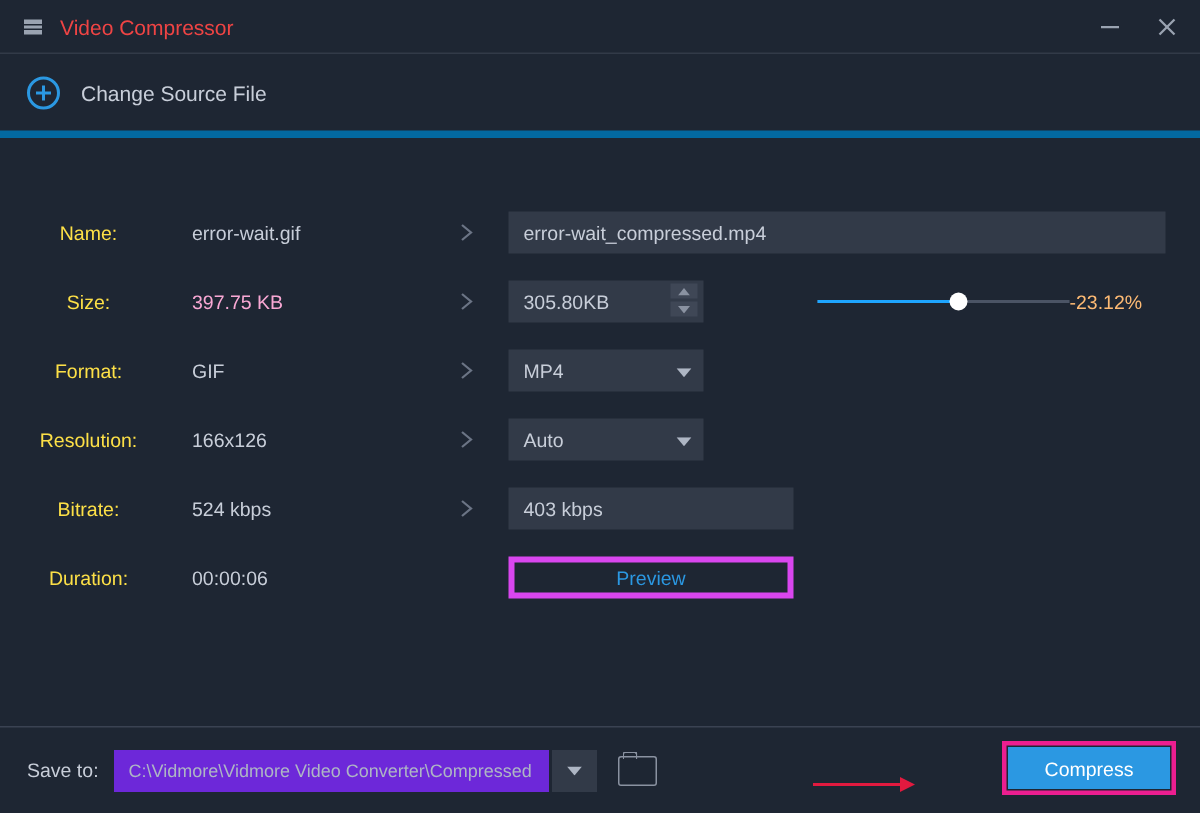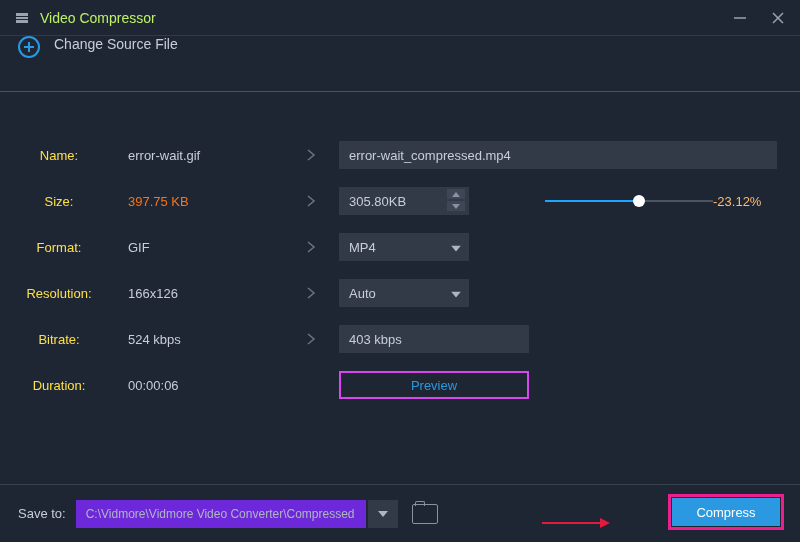--- a/index.html
+++ b/index.html
@@ -1,48 +1,48 @@
 <!DOCTYPE html>
 <html><head>
 <meta charset="utf-8">
 <style>
   *{box-sizing:border-box;margin:0;padding:0;font-family:"Segoe UI",Arial,sans-serif}
   body{background:#1e2633;width:800px;height:542px;overflow:hidden;color:#c8ced9;font-size:13px;user-select:none}
   .titlebar{height:36px;display:flex;align-items:center;padding:0 14px;border-bottom:1px solid #323a48}
   .titlebar .logo{width:16px;height:16px;margin-right:10px;display:flex;align-items:center;justify-content:center}
-  .titlebar .title{font-size:14px;color:#bef264}
+  .titlebar .title{font-size:14px;color:#ef4444}
   .titlebar .winctrls{margin-left:auto;display:flex;gap:22px}
   .winctrls .btn{width:16px;height:16px;display:flex;align-items:center;justify-content:center;color:#9aa3b1;cursor:pointer}
-  .header{height:56px;display:flex;align-items:flex-start;padding:0 18px;border-bottom:1px solid #0369a1}
+  .header{height:56px;display:flex;align-items:center;padding:0 18px;border-bottom:5px solid #0369a1}
   .addicon{width:22px;height:22px;border:2px solid #2b98e2;border-radius:50%;display:flex;align-items:center;justify-content:center;color:#2b98e2;margin-right:14px;cursor:pointer}
   .addicon svg{display:block}
   .addlabel{color:#c8ced9;font-size:14px;cursor:pointer}
   .form{padding:40px 0 0 0}
   .row{display:flex;align-items:center;height:46px}
   .label{width:128px;text-align:center;padding-right:10px;color:#fde047;font-size:13px}
   .src{width:155px;color:#c8ced9;font-size:13px}
-  .src.accent{color:#f97316}
+  .src.accent{color:#f9a8d4}
   .arrow{width:56px;display:flex;justify-content:center;color:#6b7485}
   .arrow svg{display:block}
   .field{height:28px;background:#323a48;color:#c8ced9;padding:0 10px;font-size:13px;display:flex;align-items:center;border:none;outline:none}
   .field input{background:transparent;border:none;outline:none;color:#c8ced9;font-size:13px;width:100%}
   .name-field{width:438px}
   .size-field{width:130px;position:relative;padding-right:40px}
   .stepper{position:absolute;right:4px;top:2px;width:18px;display:flex;flex-direction:column;gap:2px}
   .stepper .sbtn{height:10px;background:#3f4756;display:flex;align-items:center;justify-content:center;cursor:pointer;color:#8a92a1}
   .select{width:130px;position:relative;padding-right:10px;cursor:pointer}
   .chev{position:absolute;right:8px;top:50%;transform:translateY(-50%);color:#aeb6c4;pointer-events:none}
   .bitrate-field{width:190px}
   .slider-wrap{margin-left:76px;display:flex;align-items:center}
   .slider{width:168px;height:14px;position:relative}
   .track{position:absolute;top:6px;left:0;right:0;height:2px;background:#4b5465}
   .fill{position:absolute;top:6px;left:0;height:2px;background:#1ea5ff}
   .thumb{position:absolute;top:1px;width:12px;height:12px;border-radius:50%;background:#fff;cursor:pointer;transform:translateX(-50%)}
   .pct{color:#fdba74;font-size:13px}
-  .preview-btn{width:190px;height:28px;border:2px solid #d946ef;color:#2b98e2;background:transparent;font-size:13px;display:flex;align-items:center;justify-content:center;cursor:pointer}
+  .preview-btn{width:190px;height:28px;border:4px solid #d946ef;color:#2b98e2;background:transparent;font-size:13px;display:flex;align-items:center;justify-content:center;cursor:pointer}
   .bottombar{position:absolute;bottom:0;left:0;right:0;height:58px;border-top:1px solid #3a4252;display:flex;align-items:center;padding:12px 18px}
   .saveto-label{color:#c8ced9;font-size:13px;margin-right:10px}
   .pathbox{height:28px;width:290px;background:#6d28d9;color:#aeb6c4;font-size:12px;padding:0 10px;display:flex;align-items:center;overflow:hidden;white-space:nowrap}
   .path-dd{width:30px;height:28px;background:#323a48;margin-left:2px;display:flex;align-items:center;justify-content:center;cursor:pointer;color:#aeb6c4}
   .openfolder{width:26px;height:20px;border:1.5px solid #8a92a1;border-radius:2px;margin-left:14px;cursor:pointer;position:relative}
   .openfolder::before{content:"";position:absolute;top:-4px;left:2px;width:8px;height:4px;border:1.5px solid #8a92a1;border-bottom:none;border-radius:2px 2px 0 0}
   .arrow-annot{position:absolute;right:190px;bottom:14px;display:flex;align-items:center}
   .arrow-line{width:58px;height:2px;background:#e21a3f}
   .arrow-head{width:0;height:0;border-top:5px solid transparent;border-bottom:5px solid transparent;border-left:10px solid #e21a3f}
   .compress-wrap{position:absolute;right:16px;bottom:12px;border:3px solid #ec1e90;padding:1px}

